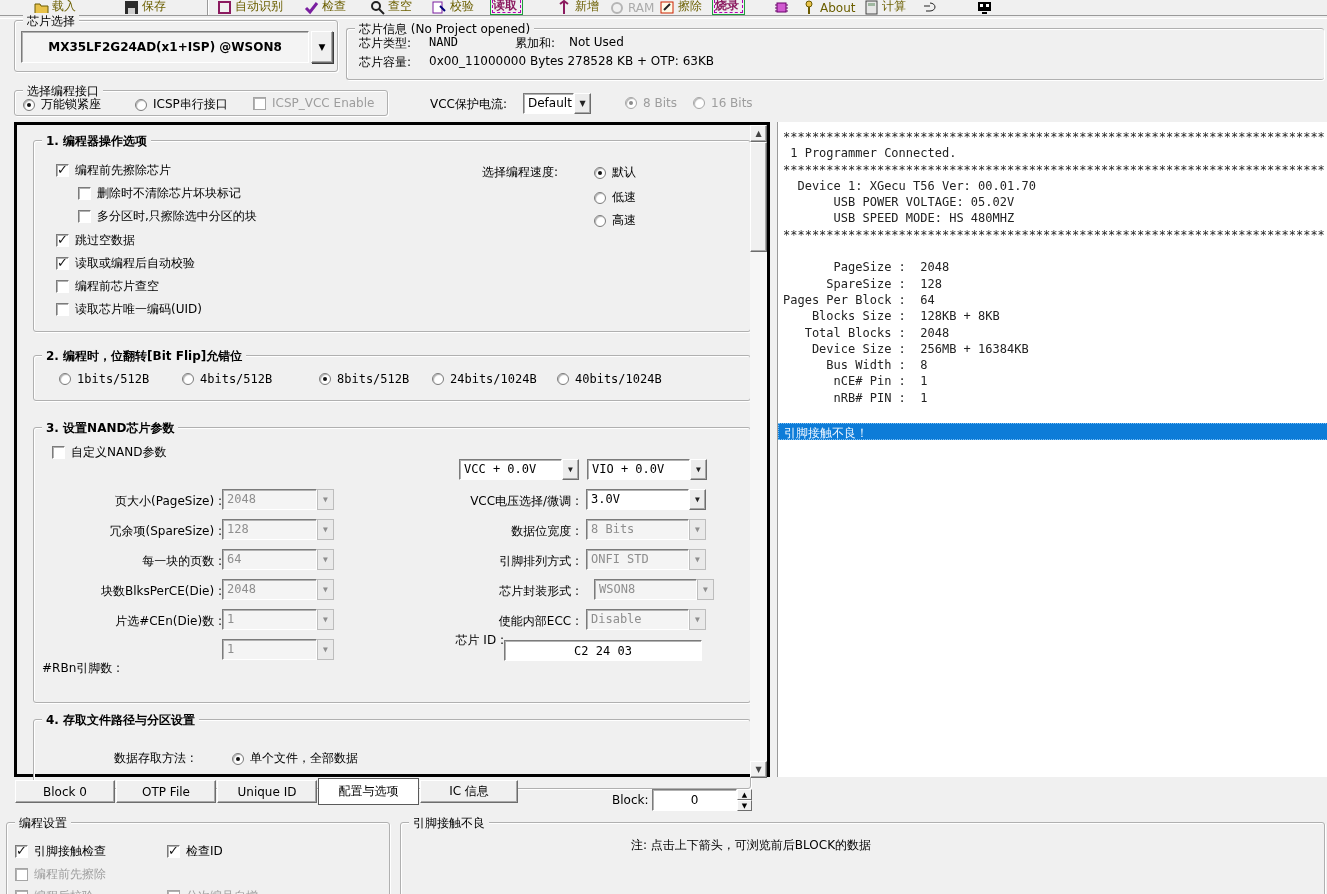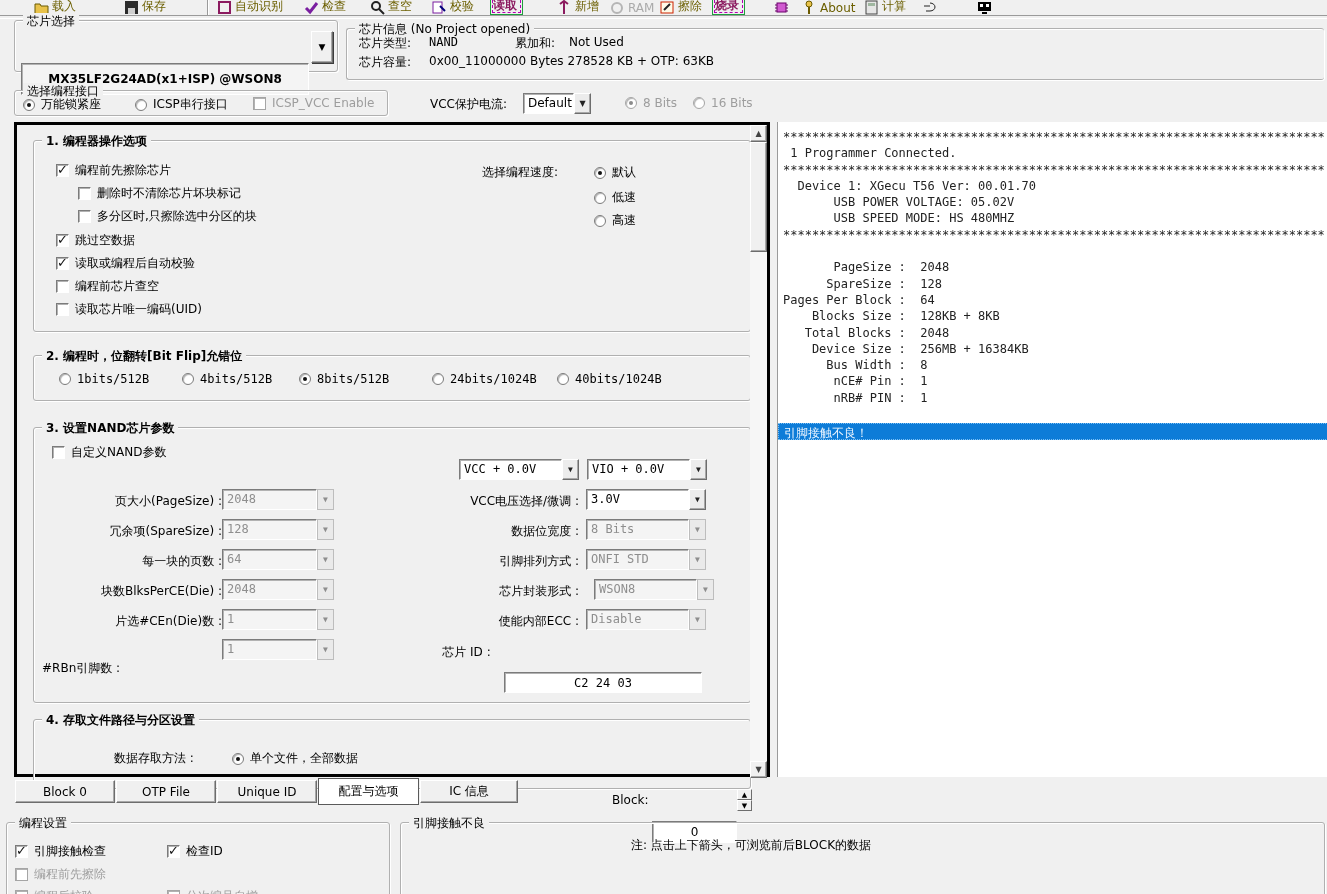--- a/index.html
+++ b/index.html
@@ -19,21 +19,21 @@
   .tb-box{border:1px solid #1f9e3f;outline:1px dashed #b400b4;outline-offset:-3px;padding:0 5px 0 2px;color:#8b1a5f;font-weight:bold;}
   .tb-sep{position:absolute;top:0;height:15px;width:2px;border-left:1px solid #9a9a9a;border-right:1px solid #fff;}
   .tb-under{position:absolute;left:0;top:15px;width:1327px;height:4px;border-top:1px solid #9a9a9a;border-bottom:1px solid #fff;background:#f0f0f0;}
 
   
   .gb{position:absolute;border:1px solid #b0b0b0;border-radius:3px;box-shadow:inset 1px 1px 0 #ffffff, 1px 1px 0 #ffffff;}
   .gb-title{position:absolute;top:-8px;left:8px;background:#f0f0f0;padding:0 4px;white-space:nowrap;}
   .gb-title.bold{font-weight:bold;}
 
   
-  .sunken{border-top:1px solid #7b7b7b;border-left:1px solid #7b7b7b;border-bottom:1px solid #fff;border-right:1px solid #fff;box-shadow:inset 1px 1px 0 #b2b2b2;background:#fff;margin-top:32px;}
+  .sunken{border-top:1px solid #7b7b7b;border-left:1px solid #7b7b7b;border-bottom:1px solid #fff;border-right:1px solid #fff;box-shadow:inset 1px 1px 0 #b2b2b2;background:#fff;}
   .raised{border-top:1px solid #fff;border-left:1px solid #fff;border-bottom:1px solid #6d6d6d;border-right:1px solid #6d6d6d;box-shadow:inset -1px -1px 0 #a8a8a8;background:#f0f0f0;}
   .row{display:flex;align-items:center;gap:6px;white-space:nowrap;}
   .cb{width:13px;height:13px;flex:0 0 13px;background:#fff;border-top:1px solid #7b7b7b;border-left:1px solid #7b7b7b;border-bottom:1px solid #fff;border-right:1px solid #fff;box-shadow:inset 1px 1px 0 #b2b2b2;position:relative;}
   .cb .mk{display:none;position:absolute;left:0px;top:-3px;font-size:13px;font-weight:bold;color:#111;}
   .cb.checked .mk{display:block;}
   .rb{width:12px;height:12px;flex:0 0 12px;background:#fff;border:1px solid #7b7b7b;border-radius:50%;box-shadow:inset 1px 1px 1px #b2b2b2;position:relative;}
   .rb .dot{display:none;position:absolute;left:3px;top:3px;width:4px;height:4px;border-radius:50%;background:#111;}
   .rb.checked .dot{display:block;}
   .dis{color:#9d9d9d;}
   .dis .cb,.dis .rb{border-color:#a5a5a5;}
@@ -280,21 +280,21 @@
     <div class="gb" style="left:16px;top:230px;width:718px;height:46px">
       <span class="gb-title bold">2. 编程时，位翻转[Bit Flip]允错位</span>
       <div class="row abs mono" style="left:25px;top:16px">
         <span class="rb"></span>
         <span>1bits/512B</span>
       </div>
       <div class="row abs mono" style="left:148px;top:16px">
         <span class="rb"></span>
         <span>4bits/512B</span>
       </div>
-      <div class="row abs mono" style="left:265px;top:16px">
+      <div class="row abs mono" style="left:285px;top:16px">
         <span class="rb checked">
             <span class="dot"></span>
           </span>
         <span>8bits/512B</span>
       </div>
       <div class="row abs mono" style="left:398px;top:16px">
         <span class="rb"></span>
         <span>24bits/1024B</span>
       </div>
       <div class="row abs mono" style="left:523px;top:16px">
@@ -370,21 +370,21 @@
       <div class="combo cdis abs mono" style="left:560px;top:151px;width:120px">
           <span class="cfield">WSON8</span>
           <span class="cbtn">▼</span>
         </div>
       <span class="abs" style="left:395px;top:185px;width:150px;text-align:right">使能内部ECC :</span>
       <div class="combo cdis abs mono" style="left:552px;top:181px;width:120px">
           <span class="cfield">Disable</span>
           <span class="cbtn">▼</span>
         </div>
 
-      <span class="abs" style="left:395px;top:216px;width:75px;text-align:center">芯片 ID :</span>
+      <span class="abs" style="left:395px;top:204px;width:75px;text-align:right">芯片 ID :</span>
       <div class="abs sunken mono" style="left:470px;top:212px;width:198px;height:21px;display:flex;align-items:center;justify-content:center">
         <span>C2 24 03</span>
       </div>
     </div>
 
     <div class="gb" style="left:16px;top:594px;width:718px;height:70px">
       <span class="gb-title bold">4. 存取文件路径与分区设置</span>
       <span class="abs" style="left:80px;top:30px">数据存取方法 :</span>
       <div class="row abs" style="left:198px;top:30px">
         <span class="rb checked">

